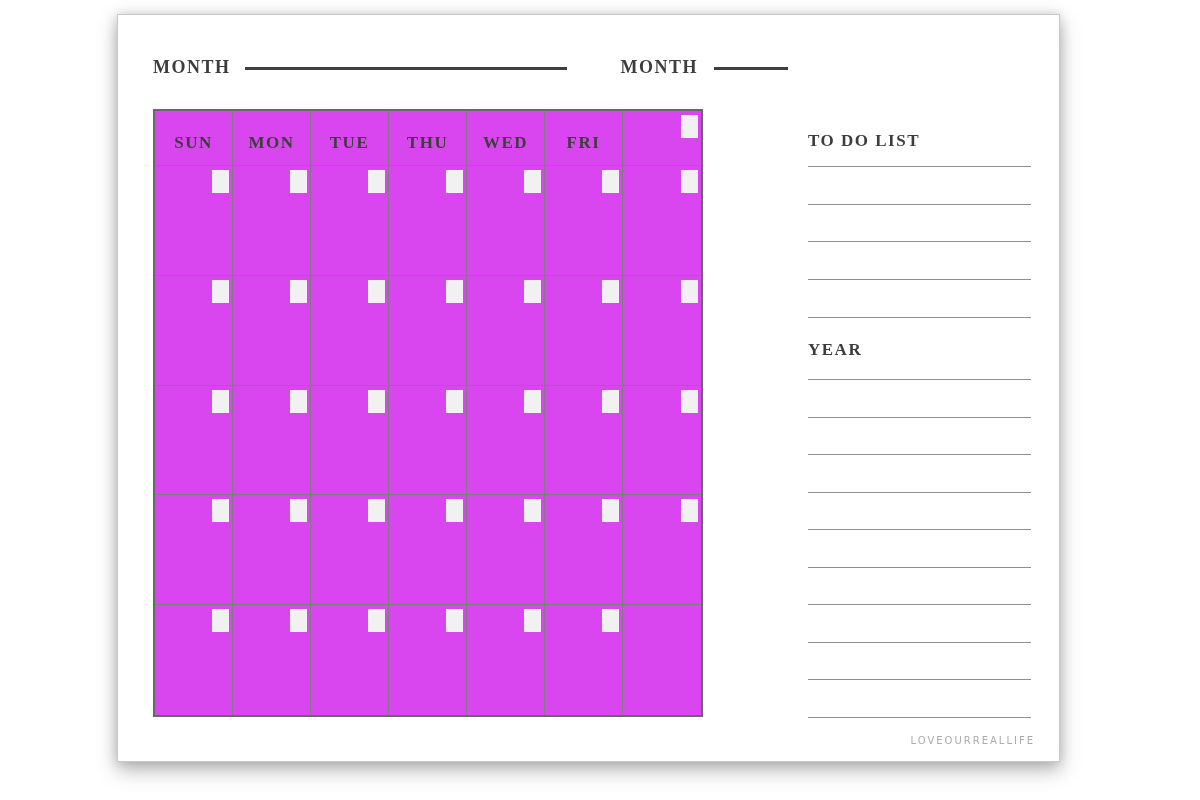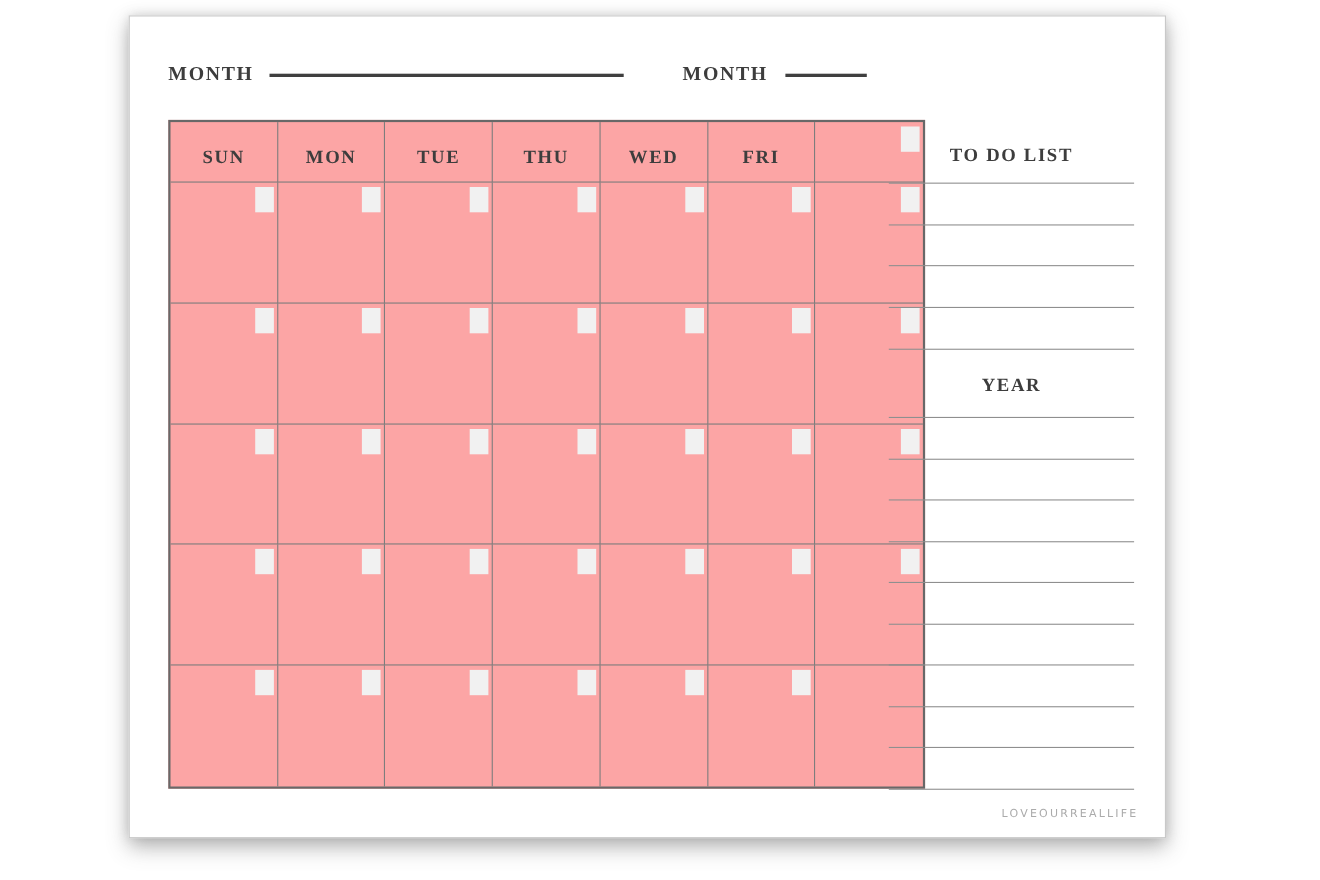--- a/index.html
+++ b/index.html
@@ -42,26 +42,26 @@
     align-self: center;
     margin-top: 3px;
   }
   .month-line { width: 322px; margin-left: 14px; margin-right: 54px; }
   .year-line  { flex: 1; margin-left: 16px; }
 
   
   .cal-grid {
     position: absolute;
     left: 35px; top: 94px;
-    width: 688px; height: 608px;
+    width: 550px; height: 608px;
     display: grid;
     grid-template-columns: repeat(7, 1fr);
     grid-template-rows: 55px repeat(5, 1fr);
     border: 2px solid var(--grid-border, #686868);
-    background: #fca5a5;
+    background: #d946ef;
   }
   .cal-grid > div {
     border-right: 1.5px solid var(--grid-line, #7d7d7d);
     border-bottom: 1.5px solid var(--grid-line, #7d7d7d);
     position: relative;
   }
   .cal-grid > div:nth-child(7n) { border-right: none; }
   .cal-grid > div:nth-child(n+36) { border-bottom: none; }
   .hcell {
     display: flex;
@@ -78,21 +78,20 @@
     top: 4px; right: 3px;
     width: 17px; height: 23px;
     background: var(--date-box, #f1f1f1);
   }
 
   
   .panel-title {
     position: absolute;
     left: 690px;
     width: 223px;
-    text-align: center;
     font-size: 17px;
     font-weight: bold;
     letter-spacing: 1.5px;
     color: var(--ink, #3d3d3d);
   }
   .todo-title  { top: 116px; }
   .notes-title { top: 325px; }
   .rules {
     position: absolute;
     left: 690px;

